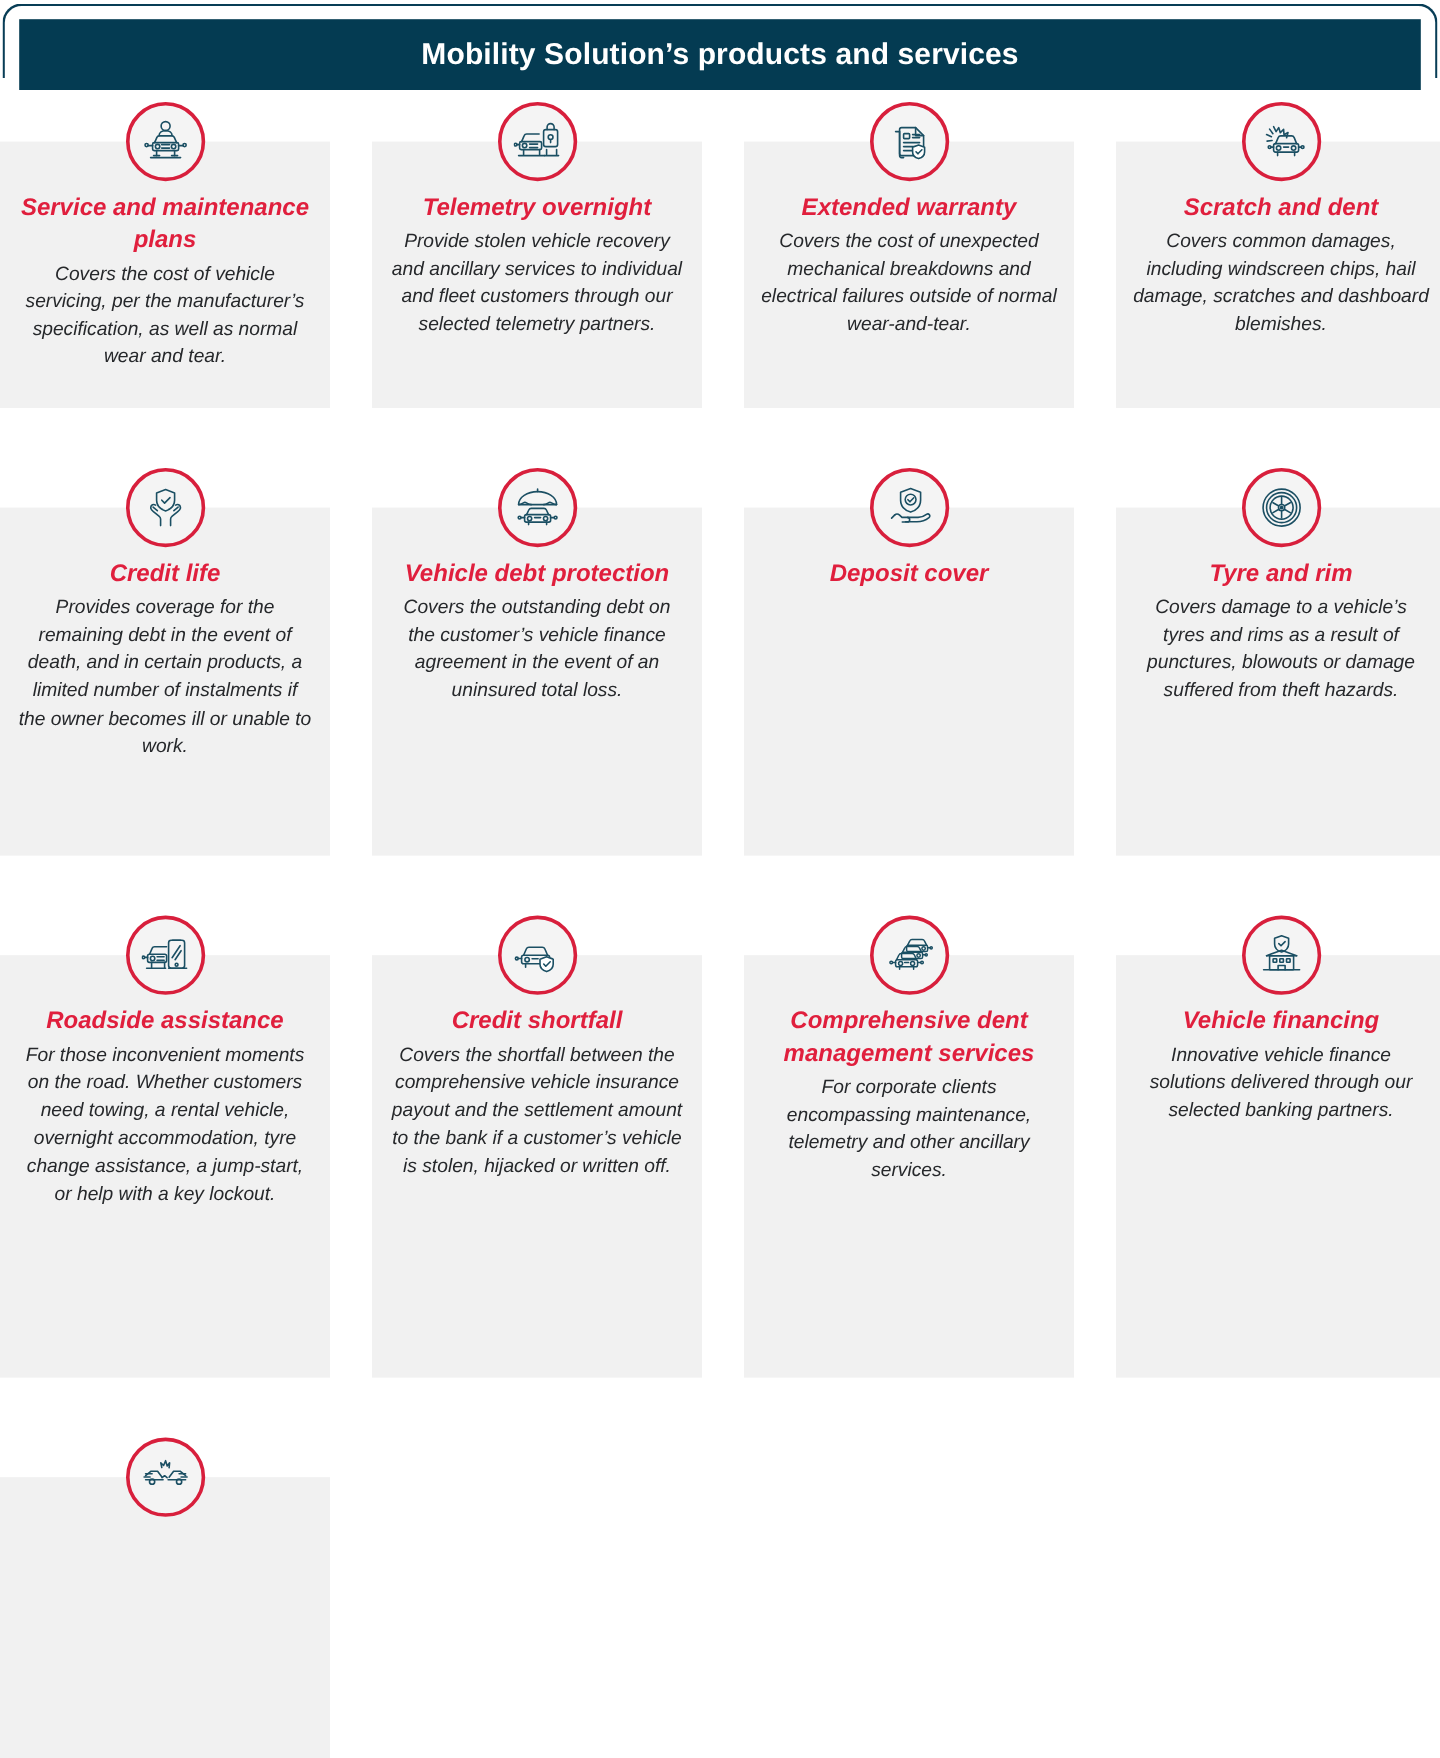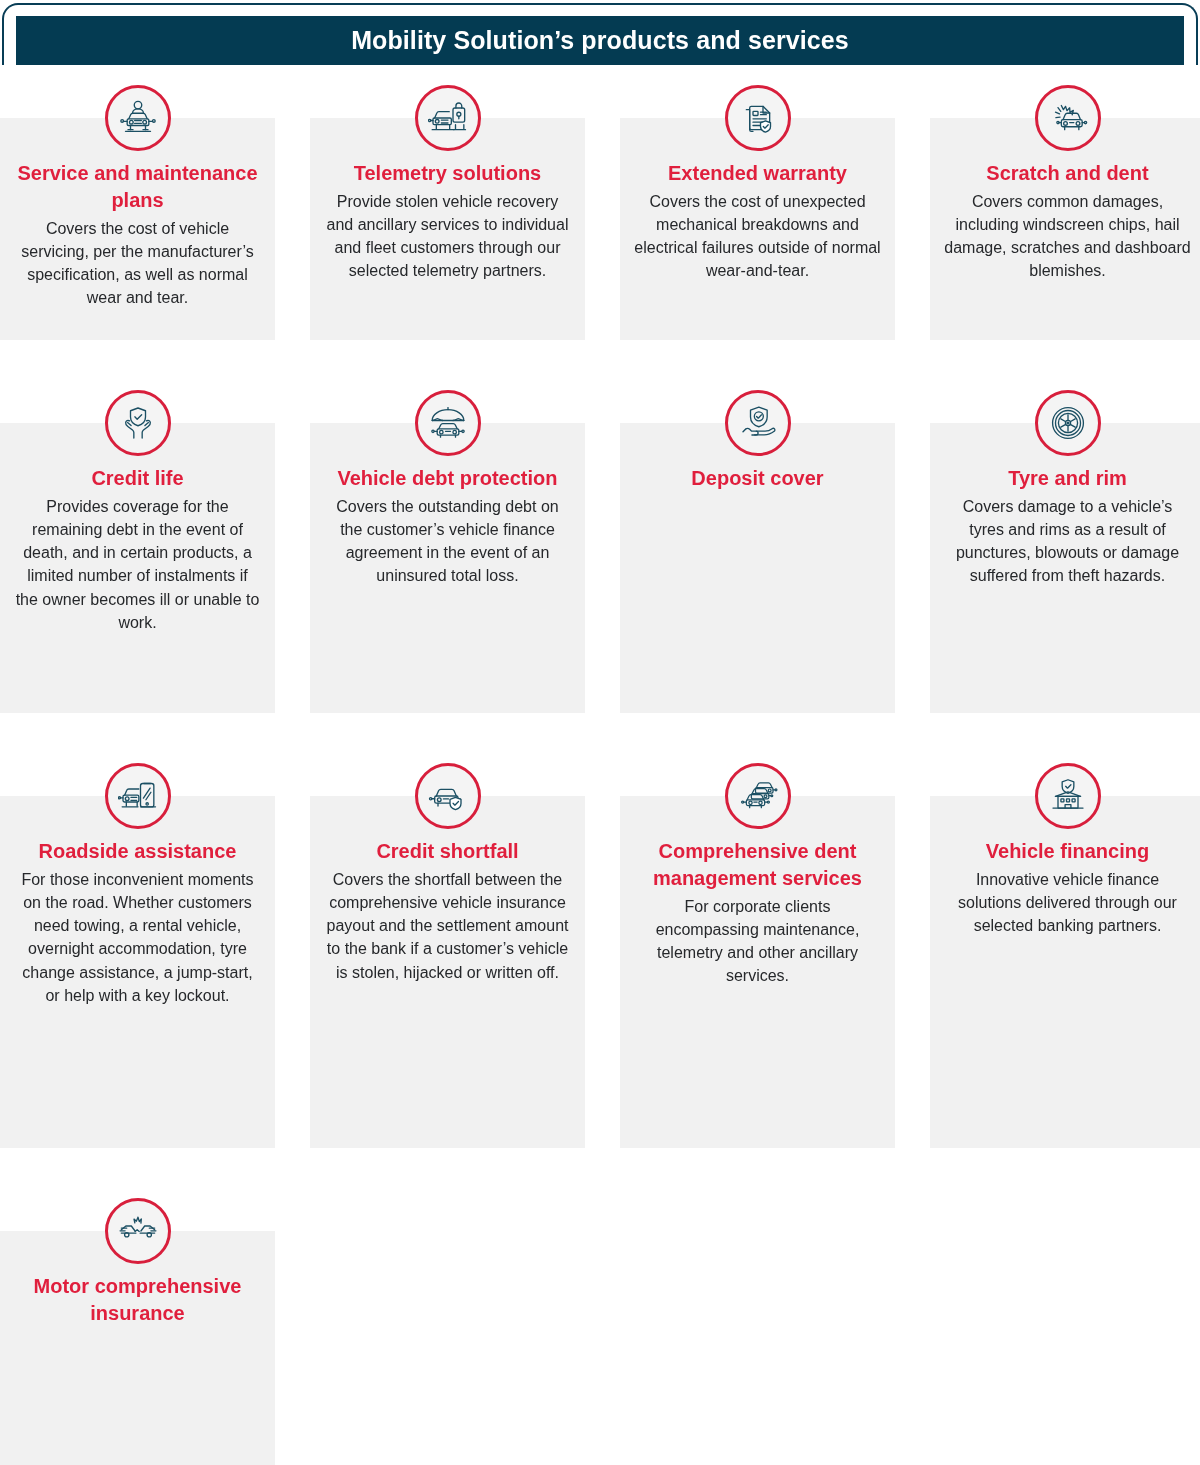--- a/index.html
+++ b/index.html
@@ -27,21 +27,21 @@
     height: 62px;
     border: 2px solid #083d56;
     border-radius: 16px 16px 0 0;
     border-bottom: none;
   }
   .header-bar {
     position: absolute;
     left: 16px;
     top: 16px;
     width: 1168px;
-    height: 49px;
+    height: 59px;
     background: #043b52;
     display: flex;
     align-items: center;
     justify-content: center;
   }
   .header-title {
     color: #ffffff;
     font-size: 25px;
     font-weight: bold;
     letter-spacing: 0.1px;
@@ -67,20 +67,21 @@
     position: relative;
     width: 275px;
     flex: 0 0 275px;
     padding-top: 33px;      
   }
   .card-body {
     background: #f1f1f1;
     padding: 42px 8px 22px 8px;
     min-height: 222px;
     text-align: center;
+    font-style: italic;
   }
   .card--tall .card-body { min-height: 290px; }
   .card--xtall .card-body { min-height: 352px; }
   .card--last .card-body { min-height: 240px; }
   .card--empty { visibility: hidden; }
 
   
   .icon-badge {
     position: absolute;
     top: 0;
@@ -164,21 +165,21 @@
             <path d="M5 38h26"></path>
             <rect x="30" y="12" width="14" height="17" rx="2.2"></rect>
             <path d="M33.5 12v-2.5a3.5 3.5 0 017 0V12"></path>
             <circle cx="37" cy="19.5" r="2.4"></circle>
             <path d="M37 22v3"></path>
             <path d="M33 32v5M43 32v5"></path>
             <path d="M31 38h14"></path>
           </svg>
         </div>
         <div class="card-body">
-          <div class="card-title">Telemetry solutions</div>
+          <div class="card-title">Telemetry overnight</div>
           <div class="card-text">Provide stolen vehicle recovery and ancillary services to individual and fleet customers through our selected telemetry partners.</div>
         </div>
       </div>
 
       <div class="card">
         <div class="icon-badge">
           <svg width="40" height="40" viewBox="0 0 48 48" fill="none" stroke="#1b4f63" stroke-width="1.6" stroke-linecap="round" stroke-linejoin="round">
             <path d="M16 10h14l8 8v18a2 2 0 01-2 2H16a2 2 0 01-2-2V12a2 2 0 012-2z"></path>
             <path d="M30 10v8h8"></path>
             <path d="M10 14h4v24a2 2 0 002 2h2"></path>
@@ -417,21 +418,20 @@
             <circle cx="10.5" cy="28.5" r="2.6"></circle>
             <path d="M4 20.5h6.5M2.5 23.8h6"></path>
             <path d="M44 22.5L38.5 18H32l-4.5 6"></path>
             <path d="M44 26.5H26.5"></path>
             <circle cx="37.5" cy="28.5" r="2.6"></circle>
             <path d="M44 20.5h-6.5M45.5 23.8h-6"></path>
             <path d="M20.5 24.5l2.5-2 2.5 2"></path>
           </svg>
         </div>
         <div class="card-body">
-          <div class="card-title">Motor comprehensive insurance</div>
         </div>
       </div>
 
       <div class="card card--last card--empty">
         <div class="card-body"></div>
       </div>
       <div class="card card--last card--empty">
         <div class="card-body"></div>
       </div>
       <div class="card card--last card--empty">

